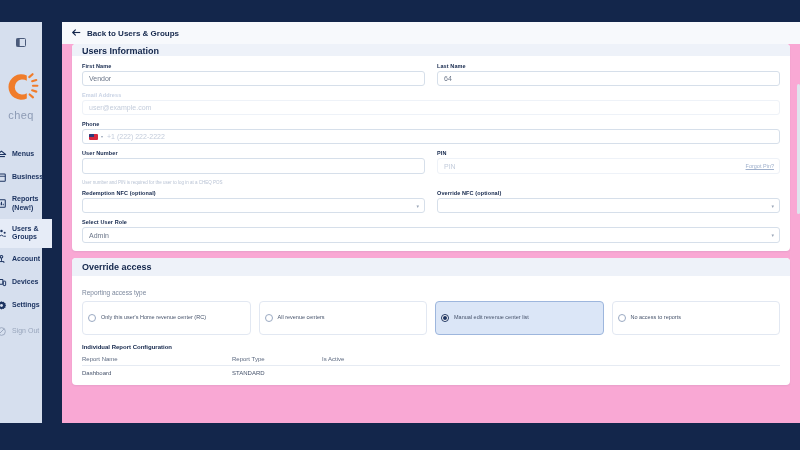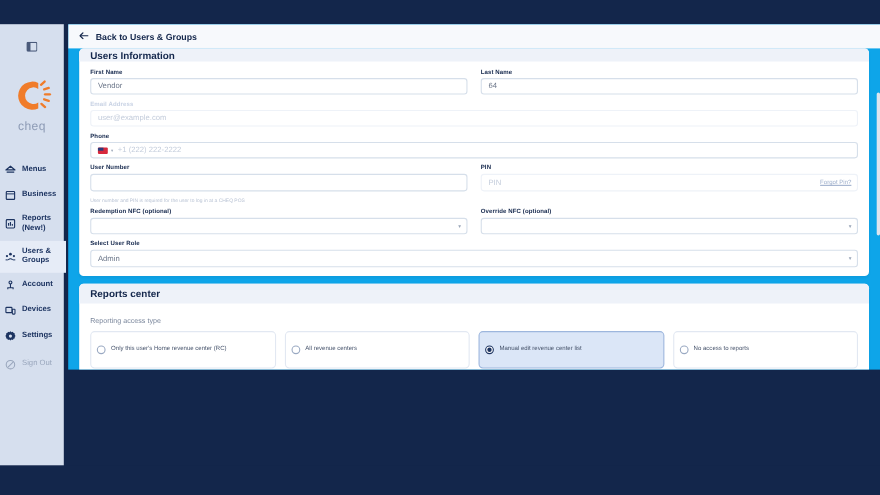--- a/index.html
+++ b/index.html
@@ -10,21 +10,21 @@
     overflow: hidden;
   }
   #root { position: relative; width: 800px; height: 450px; background: #13264b; }
 
   
   .chrome-top { position:absolute; left:0; top:0; width:800px; height:22px; background:#13264b; }
   .chrome-bottom { position:absolute; left:0; bottom:0; width:800px; height:27px; background:#13264b; }
 
   
   .sidebar {
-    position:absolute; left:0; top:22px; width:58px; height:401px;
+    position:absolute; left:0; top:22px; width:42px; height:401px;
     background:#d6dfee; display:flex; flex-direction:column; align-items:center;
   }
   .collapse-btn { margin-top:14px; width:14px; height:12px; display:flex; align-items:center; justify-content:center; cursor:pointer; }
   .collapse-btn svg { display:block; }
   .logo-wrap { margin-top:20px; display:flex; flex-direction:column; align-items:center; }
   .logo-mark { width:38px; height:38px; }
   .logo-text { margin-top:3px; font-size:11px; color:#8d9bb5; letter-spacing:.4px; }
 
   .nav { margin-top:22px; width:62px; display:flex; flex-direction:column; gap:0px; }
   .nav-item {
@@ -32,22 +32,22 @@
     padding:6px 5px 6px 6px; cursor:pointer;
     color:#1d3461; font-size:7px; font-weight:bold; line-height:1.25;
   }
   .nav-item.active { background:#e6ecf7; }
   .nav-item .nav-ico { width:11px; height:11px; flex:0 0 11px; display:flex; align-items:center; justify-content:center; }
   .nav-item.signout { color:#9aa7bd; margin-top:3px; font-weight:normal; }
   .nav-label { white-space:normal; }
 
   
   .main {
-    position:absolute; left:62px; top:22px; width:738px; height:314px;
-    background:#0ea5e9; overflow:hidden;
+    position:absolute; left:62px; top:22px; width:738px; height:401px;
+    background:#f9a8d4; overflow:hidden;
   }
   .topbar { height:22px; display:flex; align-items:center; padding:0 0 0 10px; background:#f7f9fc; }
   .back-link { display:flex; align-items:center; gap:6px; cursor:pointer; color:#13264b; font-size:8px; font-weight:bold; }
 
   .content { padding:0 10px; }
 
   .panel { background:#fff; border-radius:4px; box-shadow:0 1px 2px rgba(20,40,80,.07); }
 
   .section-head {
     background:#eef2f9; border-radius:4px 4px 0 0;
@@ -360,21 +360,21 @@
               </div>
             </div>
           </div>
 
         </div>
       </div>
 
       <div class="gap"></div>
 
       <div class="panel">
-        <div class="section-head">Reports center</div>
+        <div class="section-head">Override access</div>
 
         <div class="form-body">
 
           <div class="subtle-label">Reporting access type</div>
 
           <div class="radio-row">
 
             <div class="radio-card">
               <span class="radio"></span>
               <span class="radio-text">Only this user's Home revenue center (RC)</span>

